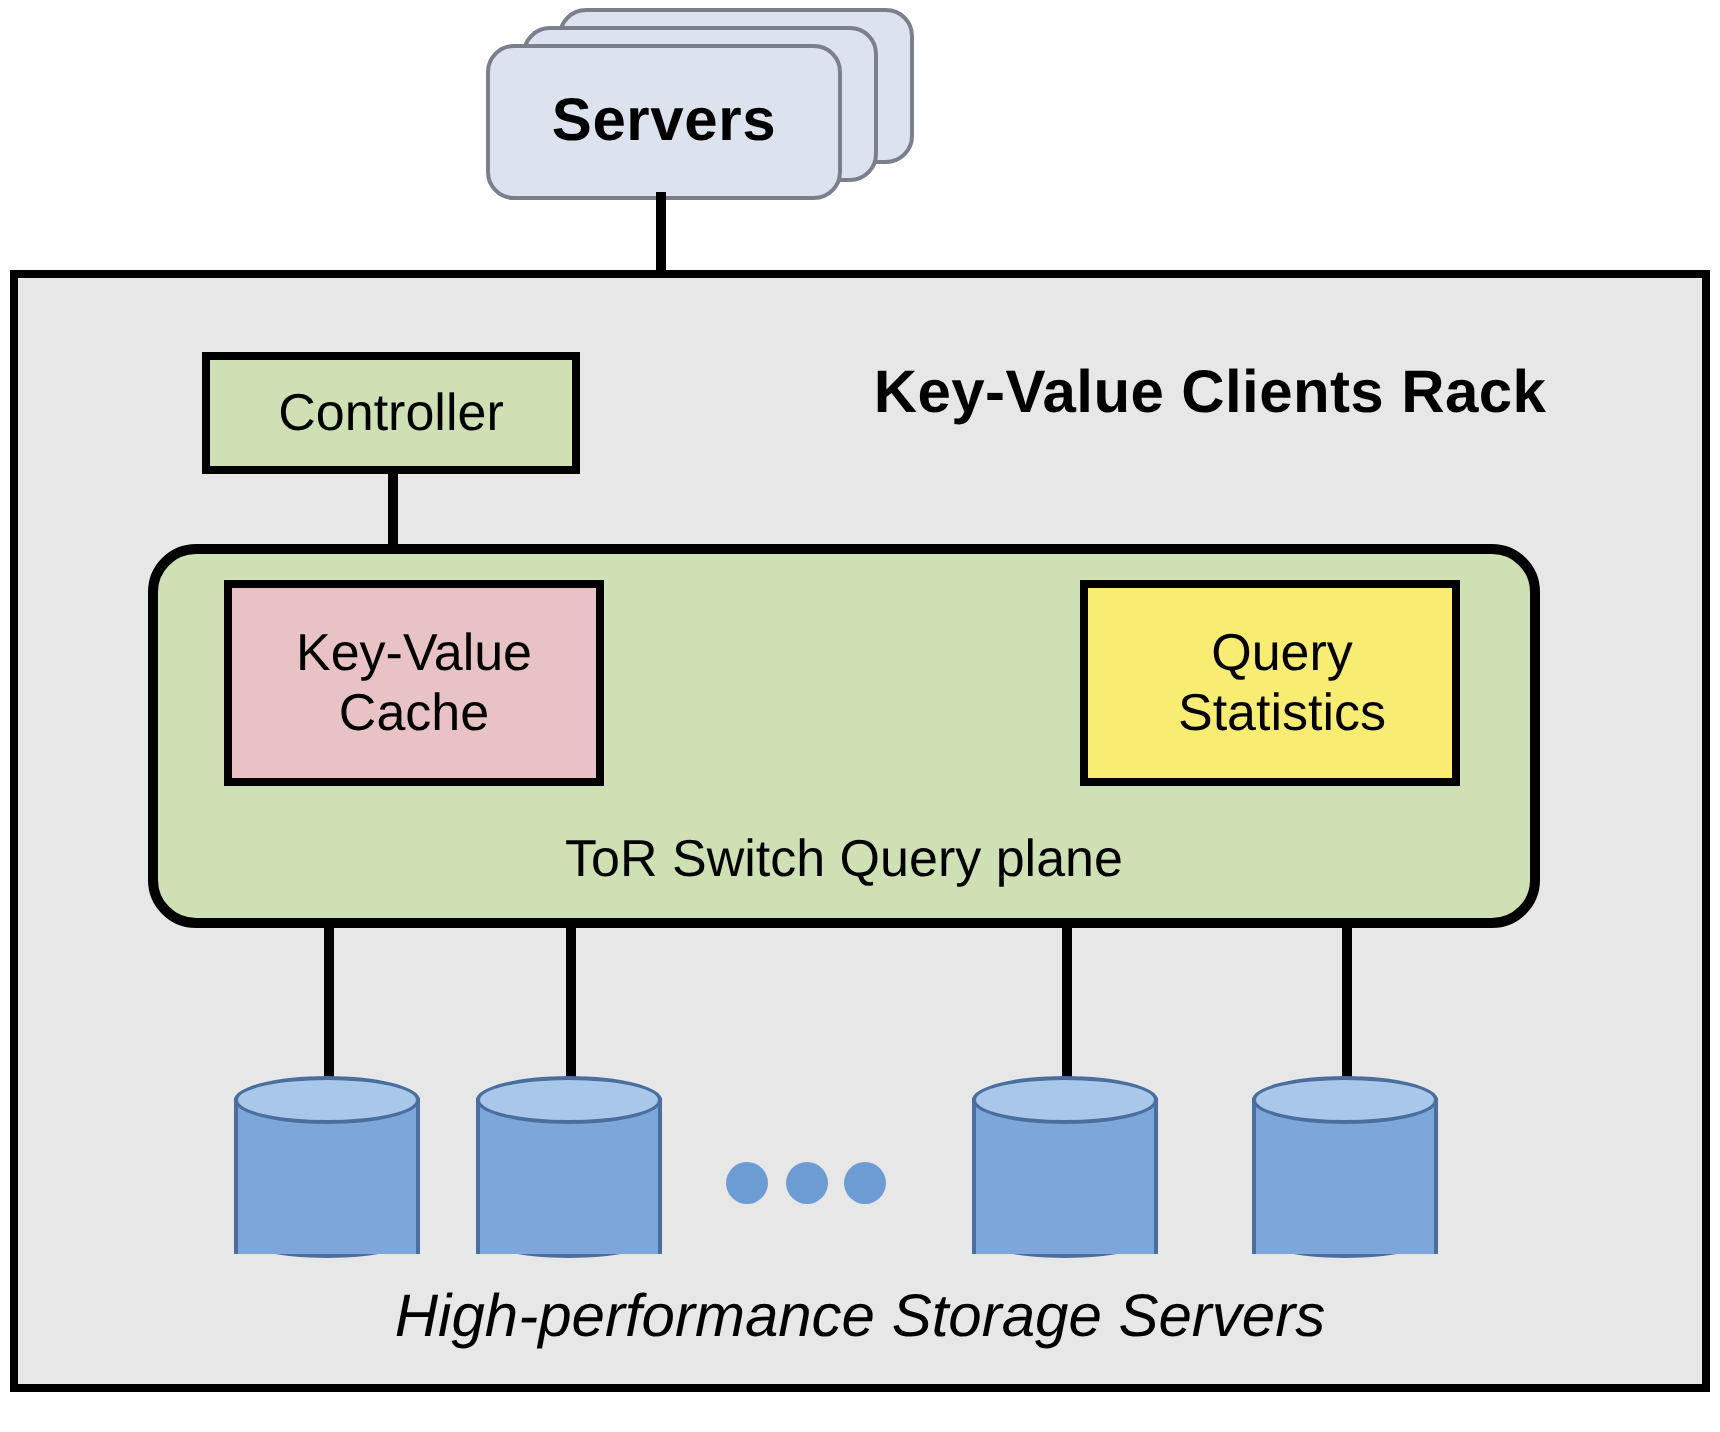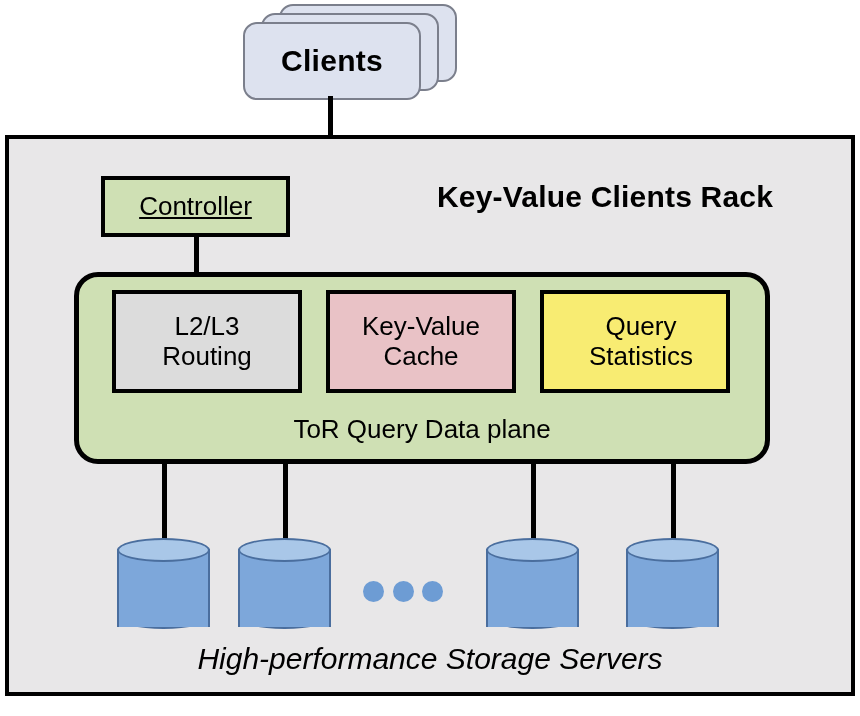--- a/index.html
+++ b/index.html
@@ -94,21 +94,20 @@
     left: 101px;
     top: 176px;
     width: 189px;
     height: 61px;
     box-sizing: border-box;
     background: #cfe0b4;
     border: 4px solid #000000;
     display: flex;
     align-items: center;
     justify-content: center;
-    text-decoration: underline;
   }
   #controller-label {
     font-size: 26px;
     color: #000000;
   }
 
   
   #data-plane {
     position: absolute;
     left: 74px;
@@ -229,52 +228,48 @@
 </style>
 </head>
 <body>
 
 <div id="canvas">
 
   <div id="clients-group">
     <div id="client-card-back" class="client-card"></div>
     <div id="client-card-mid" class="client-card"></div>
     <div id="client-card-front" class="client-card"></div>
-    <div id="clients-label">Clients</div>
+    <div id="clients-label">Servers</div>
   </div>
 
   <div id="clients-to-switch-line" class="vline"></div>
 
   <div id="rack"></div>
 
   <div id="rack-title">Key-Value Clients Rack</div>
 
   <div id="controller-box">
     <span id="controller-label">Controller</span>
   </div>
   <div id="controller-to-switch-line" class="vline"></div>
 
   <div id="data-plane"></div>
 
   <div id="data-plane-modules">
-    <div class="module-box" id="module-l2l3" style="background: rgb(220, 220, 220);">
-      <span class="module-line">L2/L3</span>
-      <span class="module-line">Routing</span>
-    </div>
     <div class="module-box" id="module-cache" style="background: rgb(233, 194, 198);">
       <span class="module-line">Key-Value</span>
       <span class="module-line">Cache</span>
     </div>
     <div class="module-box" id="module-stats" style="background: rgb(248, 236, 114); padding-left: 12px;">
       <span class="module-line">Query</span>
       <span class="module-line">Statistics</span>
     </div>
   </div>
 
-  <div id="data-plane-caption">ToR Query Data plane</div>
+  <div id="data-plane-caption">ToR Switch Query plane</div>
 
   <div id="server-line-1" class="vline"></div>
   <div id="server-line-2" class="vline"></div>
   <div id="server-line-3" class="vline"></div>
   <div id="server-line-4" class="vline"></div>
 
   <div id="cylinder-1" class="cylinder">
     <div class="cyl-bottom"></div>
     <div class="cyl-body"></div>
     <div class="cyl-top"></div>

